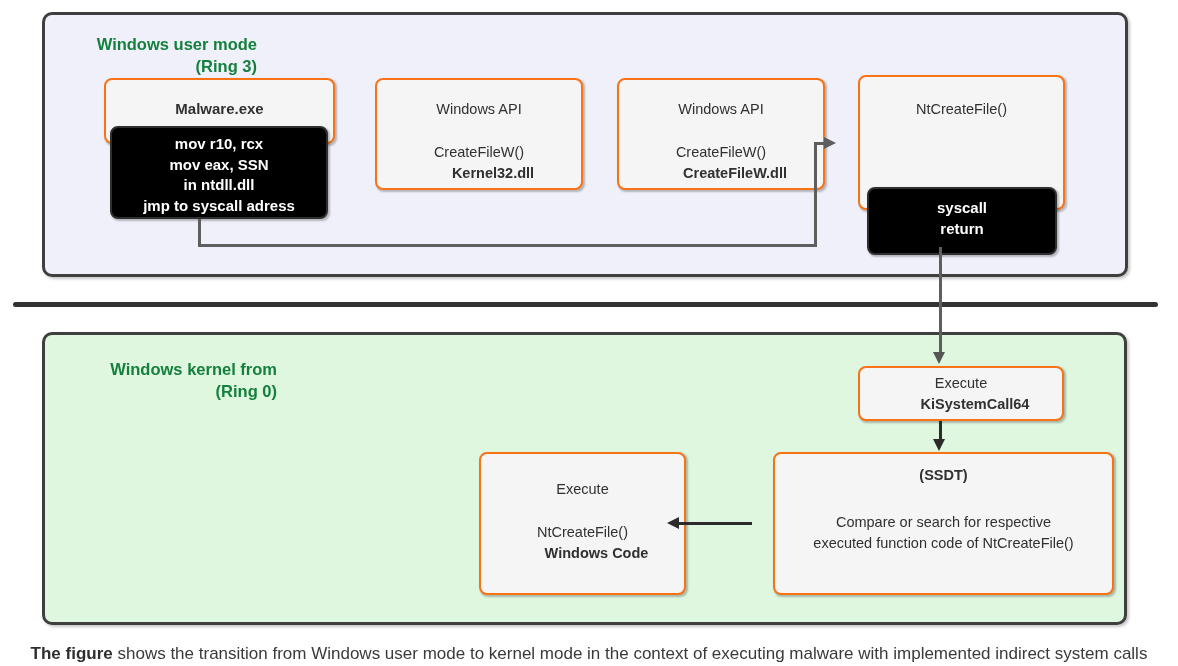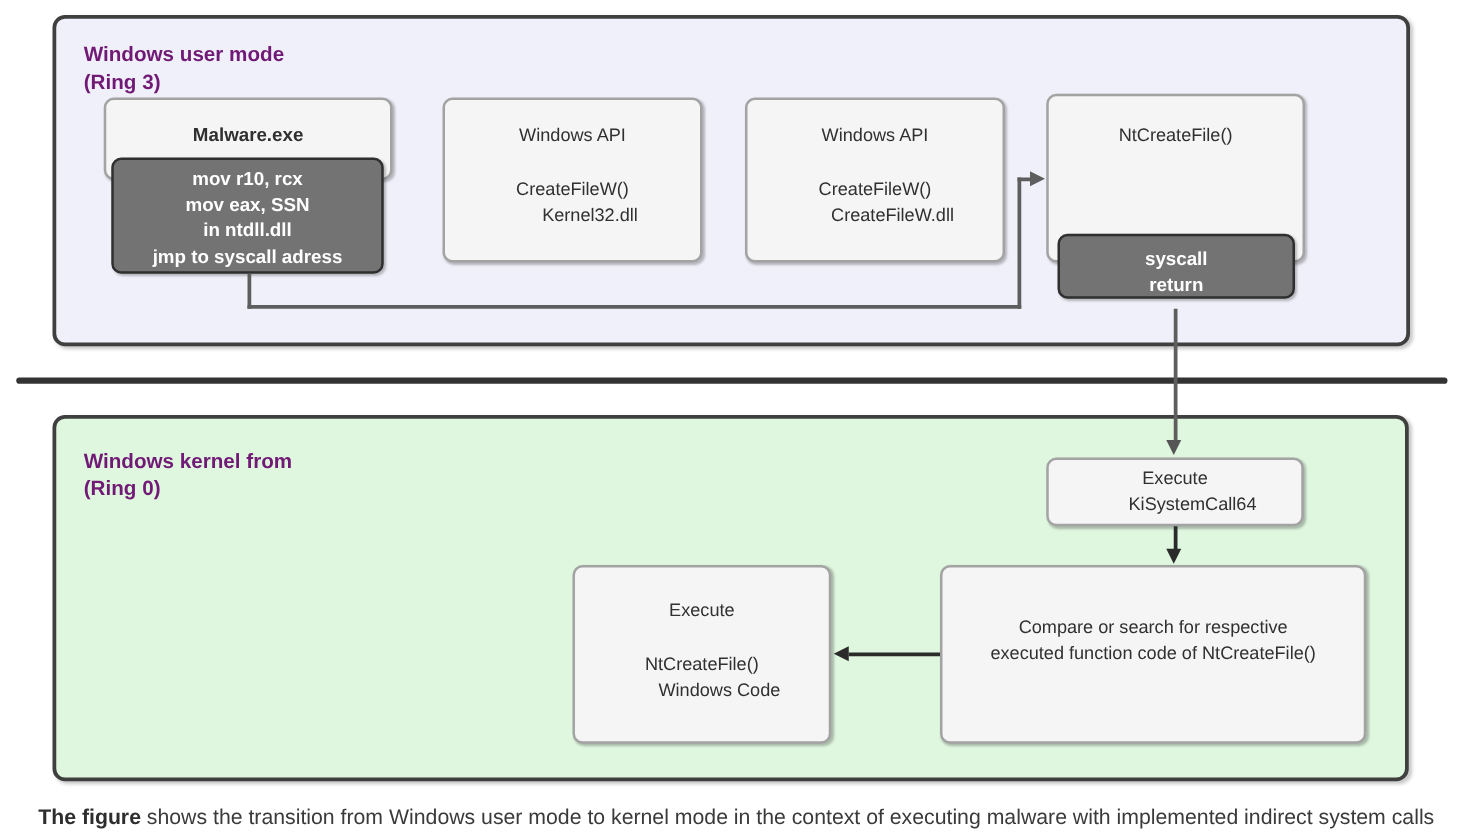--- a/index.html
+++ b/index.html
@@ -4,44 +4,44 @@
 <style>
   * { margin:0; padding:0; box-sizing:border-box; }
   html,body { background:#ffffff; }
   body { font-family:"Liberation Sans", sans-serif; }
   .stage { position:relative; width:1178px; height:666px; background:#ffffff; overflow:hidden; }
 
   
   .mode-container { position:absolute; border:3px solid #3f3f3f; border-radius:10px; box-shadow:2px 2px 3px rgba(0,0,0,0.22); z-index:1; }
   .mode-user   { left:42px;  top:12px;  width:1086px; height:265px; background:#f0f0fa; }
   .mode-kernel { left:42px;  top:332px; width:1085px; height:293px; background:#dff6df; }
-  .mode-label { position:absolute; text-align:left; font-weight:bold; font-size:16.5px; color:#701a75; line-height:22px; }
+  .mode-label { position:absolute; text-align:right; font-weight:bold; font-size:16.5px; color:#15803d; line-height:22px; }
   .mode-user .mode-label   { left:22px; top:18px; width:190px; }
   .mode-kernel .mode-label { left:22px; top:23px; width:210px; }
 
   
   .divider { position:absolute; left:13px; top:302px; width:1145px; height:5px; background:#333333; border-radius:3px; z-index:2; }
 
   
-  .node { position:absolute; background:#f5f5f5; border:2px solid #a3a3a3; border-radius:8px;
+  .node { position:absolute; background:#f5f5f5; border:2px solid #f97316; border-radius:8px;
           box-shadow:1.5px 1.5px 2px rgba(0,0,0,0.25); text-align:center; color:#303030;
-          font-size:14.5px; line-height:21px; z-index:3; }
-  .node .bold { font-weight:normal;padding-left:28px; }
-  .node-red { background:#737373; border-color:#2f2f2f; color:#ffffff; font-weight:bold; font-size:15px; z-index:4; }
+          font-size:14.5px; line-height:21px; z-index:3;margin-left:21px; }
+  .node .bold { font-weight:bold;padding-left:28px; }
+  .node-red { background:#000000; border-color:#2f2f2f; color:#ffffff; font-weight:bold; font-size:15px; z-index:4; }
 
   .box-malware   { left:83px;  top:78px;  width:231px; height:66px; }
   .box-malware .t { margin-top:18px; font-weight:bold; font-size:15px; }
   .box-code      { left:89px;  top:126px; width:218px; height:93px; padding-top:6px; line-height:20.5px; }
-  .box-api       { width:208px; height:132px; top:78px; }
+  .box-api       { width:208px; height:112px; top:78px; }
   .box-api1      { left:354px; }
   .box-api2      { left:596px; }
   .box-native    { left:837px; top:75px; width:207px; height:135px; }
   .api-title     { margin-top:19px; }
   .api-fn        { margin-top:22px; }
-  .box-syscall   { left:846px; top:187px; width:190px; height:52px; padding-top:8px; line-height:21px; }
+  .box-syscall   { left:846px; top:187px; width:190px; height:68px; padding-top:8px; line-height:21px; }
 
   .box-kisys     { left:837px; top:366px; width:206px; height:55px; display:flex; flex-direction:column; justify-content:center; }
   .box-ssdt      { left:752px; top:452px; width:341px; height:143px; padding-top:11px; }
   .ssdt-title    { font-weight:bold; line-height:20px; }
   .ssdt-body     { margin-top:27px; line-height:21px; }
   .box-execfn    { left:458px; top:452px; width:207px; height:143px; padding-top:25px; }
   .execfn-group  { margin-top:22px; }
 
   
   .edge { position:absolute; z-index:5; }
@@ -121,20 +121,21 @@
 
   <div class="node box-kisys">
     <div>Execute</div>
     <div class="bold">KiSystemCall64</div>
   </div>
 
   <div class="edge edge-dark" style="left:939px; top:421px; width:3px; height:20px;"></div>
   <div class="head head-down-dark" style="left:933px; top:439px;"></div>
 
   <div class="node box-ssdt">
+    <div class="ssdt-title">(SSDT)</div>
     <div class="ssdt-body">
       <div>Compare or search for respective</div>
       <div>executed function code of NtCreateFile()</div>
     </div>
   </div>
 
   <div class="edge edge-dark" style="left:679px; top:522px; width:73px; height:3px;"></div>
   <div class="head head-left-dark" style="left:667px; top:517px;"></div>
 
   <div class="node box-execfn">

